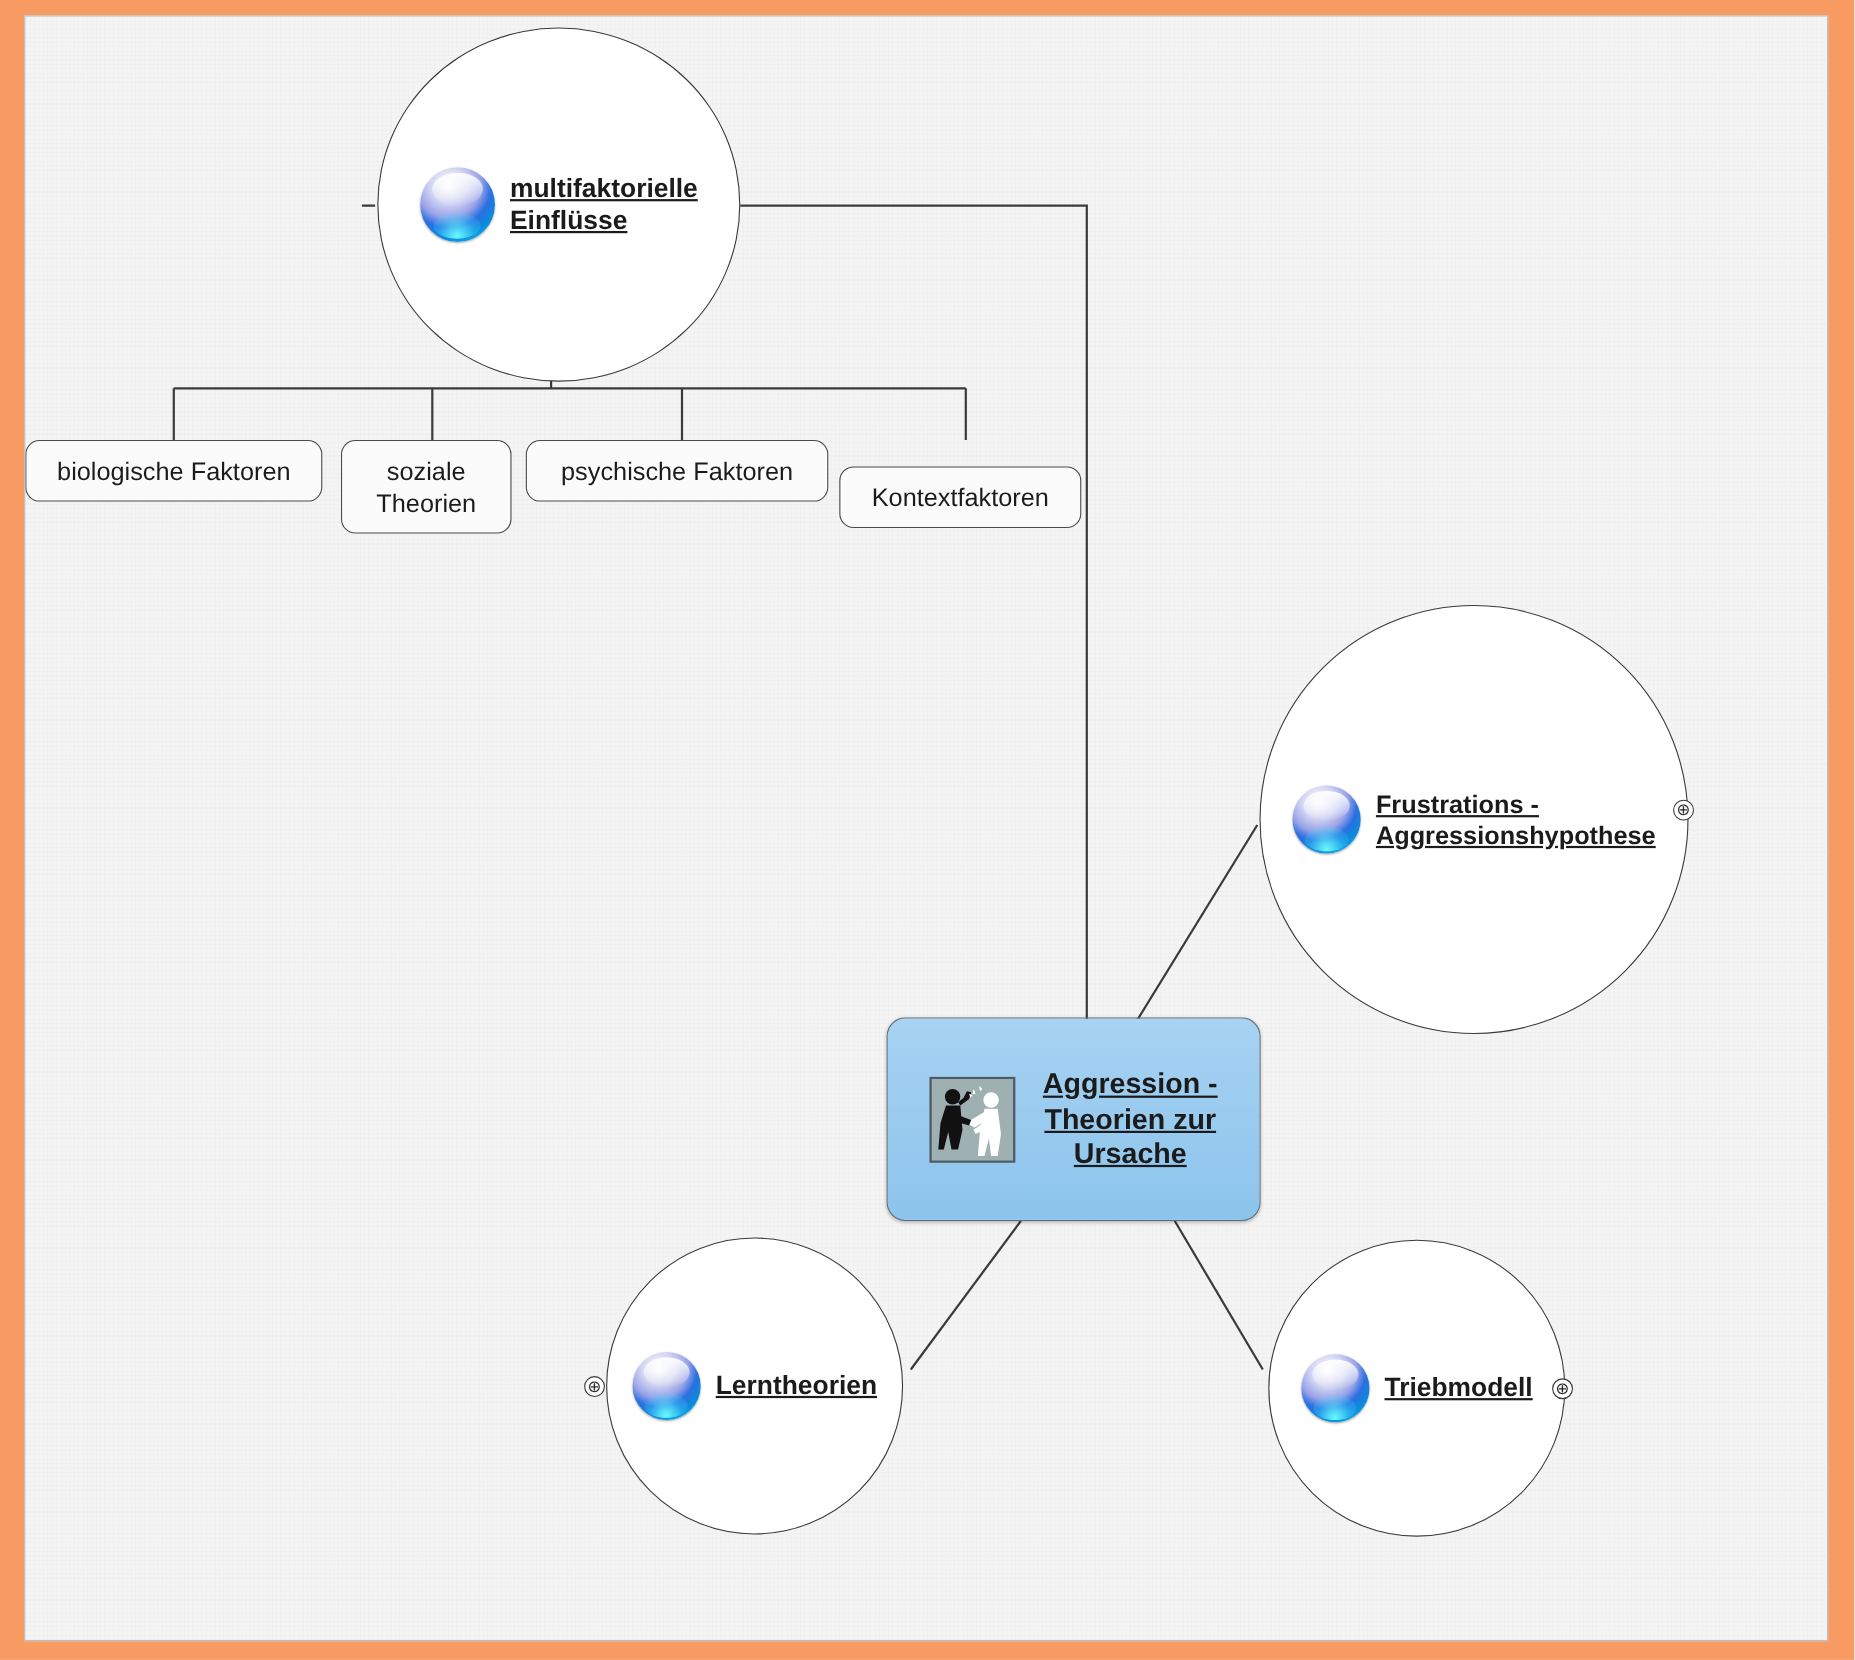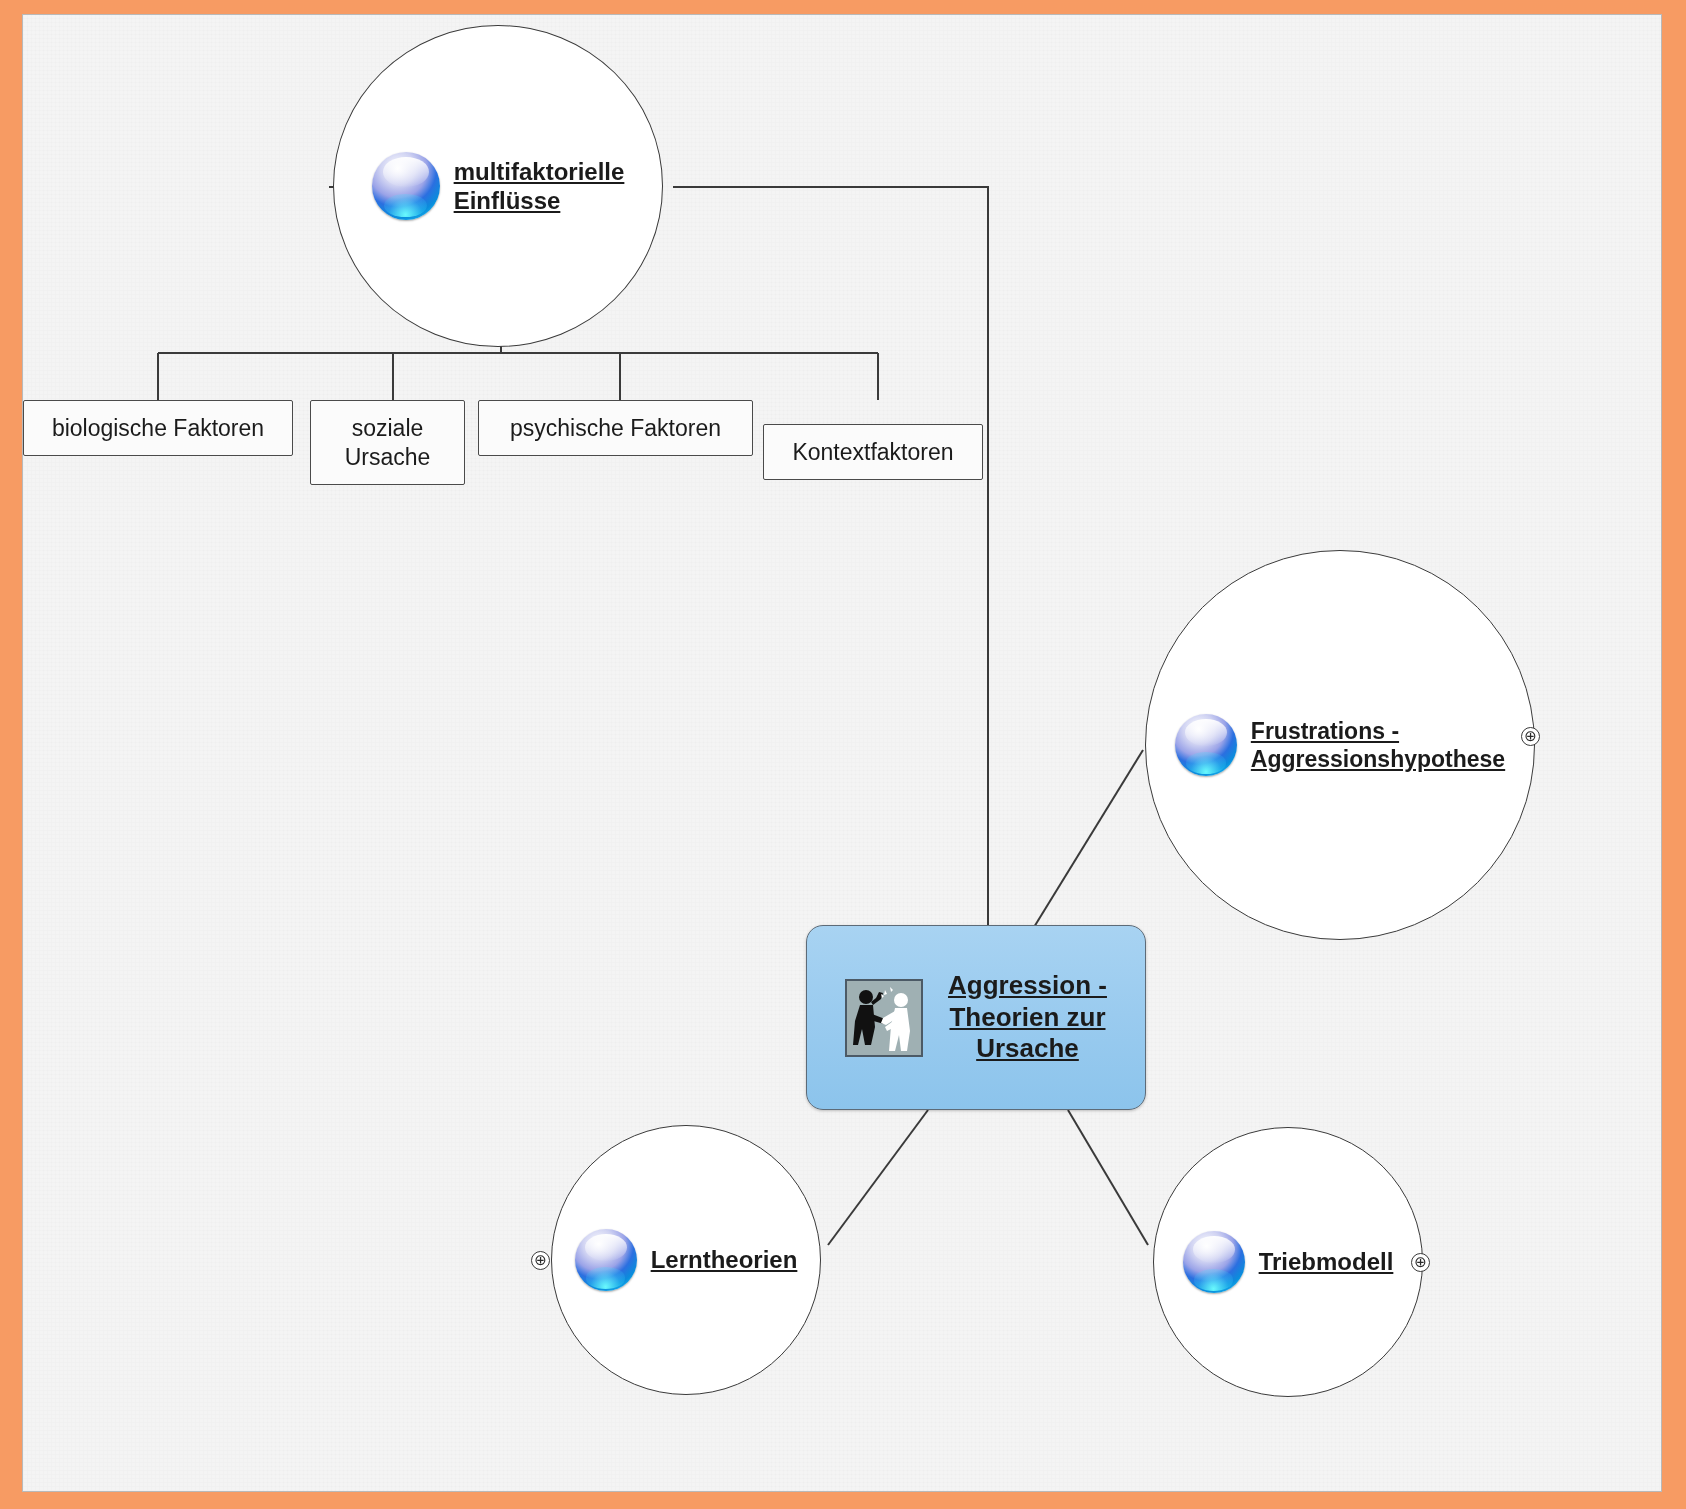--- a/index.html
+++ b/index.html
@@ -89,21 +89,21 @@
     text-decoration: underline;
     line-height: 1.22;
     white-space: pre-line;
   }
 
   
   .box-node {
     position: absolute;
     background: #fbfbfb;
     border: 1.4px solid #4a4a4a;
-    border-radius: 2px;
+    border-radius: 13px;
     box-sizing: border-box;
     display: flex;
     align-items: center;
     justify-content: center;
     text-align: center;
     color: #1b1b1b;
     font-size: 23px;
     line-height: 1.22;
     white-space: pre-line;
     padding: 0 0;
@@ -174,32 +174,32 @@
         <path d="M 855 338 L 855 385"></path>
 
         <path d="M 1000 930 L 1120 735"></path>
 
         <path d="M 905 1095 L 805 1230"></path>
 
         <path d="M 1045 1095 L 1125 1230"></path>
       </g>
     </svg>
 
-    <div class="circle-node" style="left:310px; top:10px; width:330px; height:322px;align-items:center;">
+    <div class="circle-node" style="left:320px; top:10px; width:330px; height:322px;align-items:center;">
       <div class="circle-inner">
         <span class="bubble-icon" style="width:68px; height:68px;"></span>
         <span class="node-label" style="font-size:24px;">multifaktorielle
 Einflüsse</span>
       </div>
     </div>
 
     <div class="box-node" style="left:0px; top:385px; width:270px; height:56px;">biologische Faktoren</div>
 
     <div class="box-node" style="left:287px; top:385px; width:155px; height:85px;">soziale
-Ursache</div>
+Theorien</div>
 
     <div class="box-node" style="left:455px; top:385px; width:275px; height:56px;text-align:right;">psychische Faktoren</div>
 
     <div class="box-node" style="left:740px; top:385px; width:220px; height:56px;margin-top:24px;">Kontextfaktoren</div>
 
     <div class="circle-node" style="left:1122px; top:535px; width:390px; height:390px;">
       <div class="circle-inner">
         <span class="bubble-icon" style="width:62px; height:62px;"></span>
         <span class="node-label" style="font-size:23px;">Frustrations -
 Aggressionshypothese</span>

